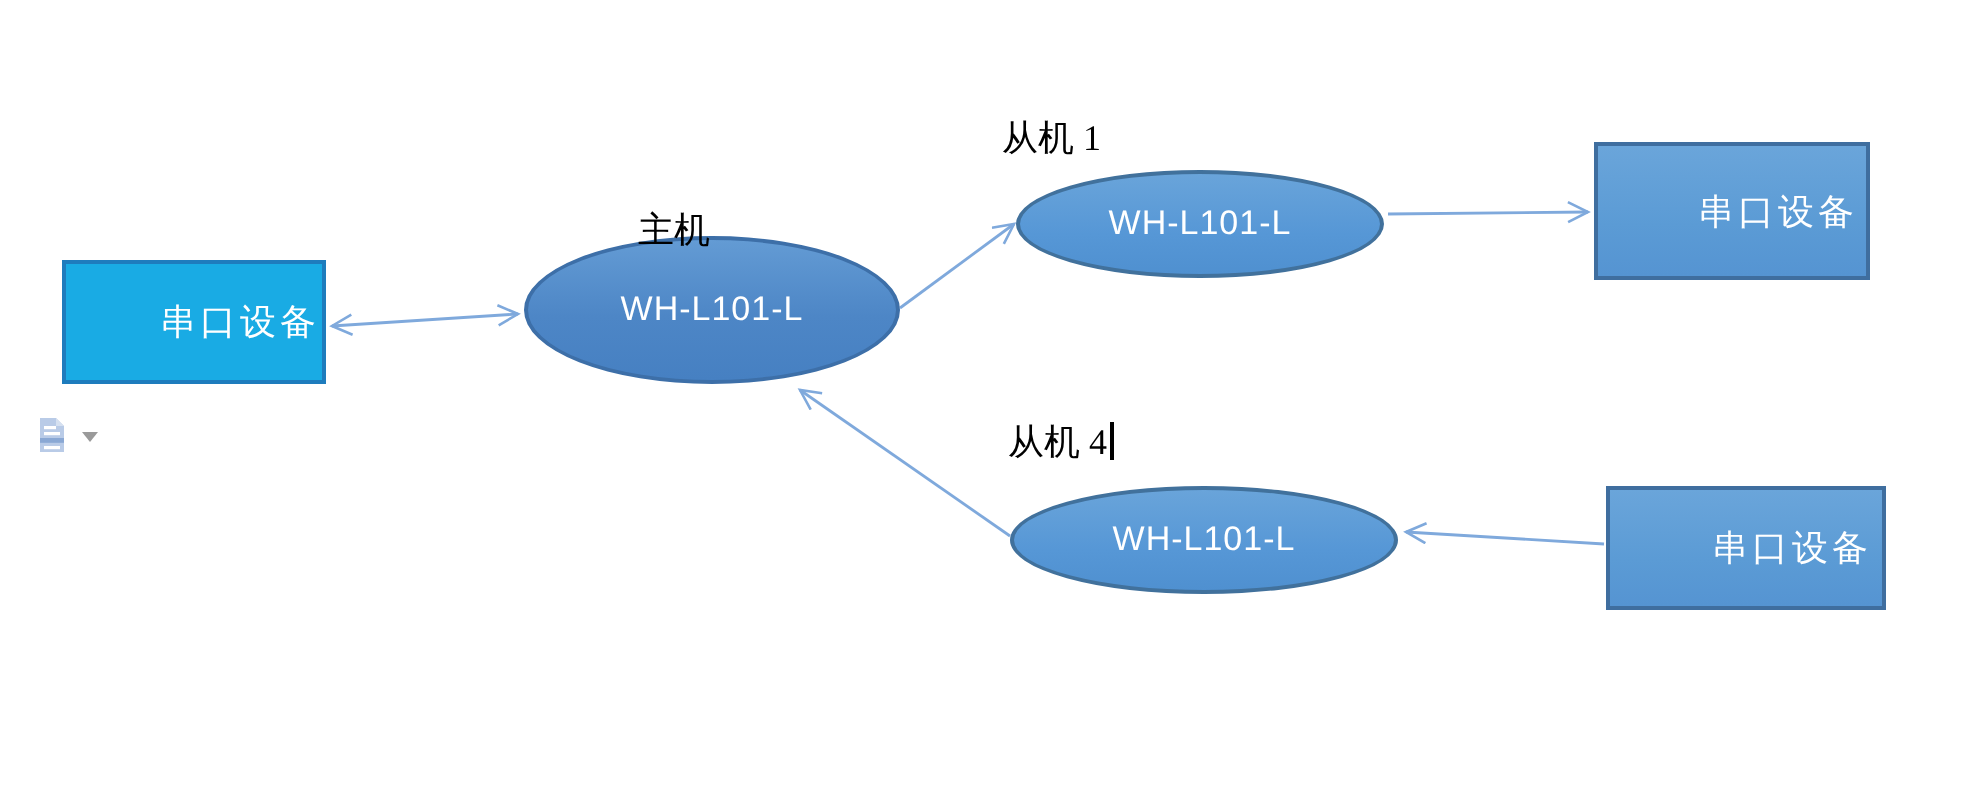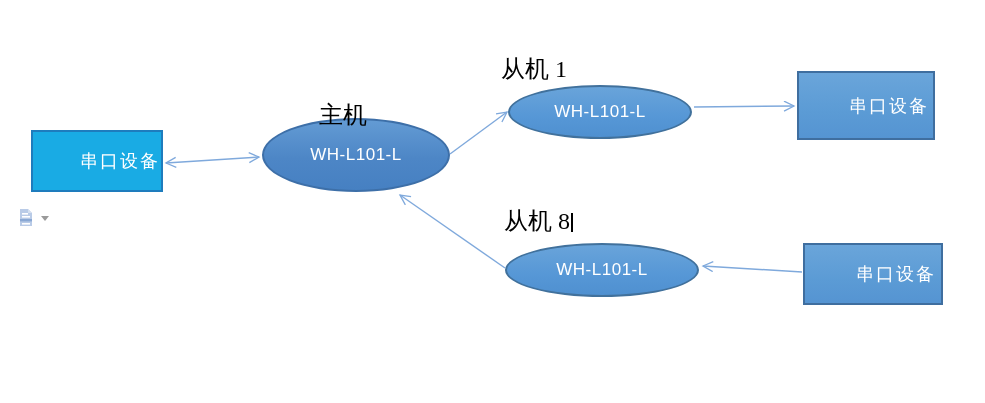--- a/index.html
+++ b/index.html
@@ -57,21 +57,21 @@
   .node-slave2{
     left:505px;top:243px;width:194px;height:54px;
     background:linear-gradient(180deg,#69a4da 0%,#5697d6 60%,#4f90d0 100%);
     border:2px solid #41719c;
   }
 
   .free-label{
     position:absolute;
     color:#000000;
     font-family:"Liberation Serif",serif;
-    font-size:24px;
+    font-size:18px;
     white-space:nowrap;
     line-height:22px;
   }
   .label-master{left:319px;top:104px;}
   .label-slave1{left:501px;top:58px;}
   .label-slave2{left:504px;top:210px;}
 
   .text-cursor{
     display:inline-block;
     width:2px;height:19px;
@@ -137,21 +137,21 @@
 
   <div class="free-label label-master">
     <span>主机</span>
   </div>
 
   <div class="free-label label-slave1">
     <span>从机 1</span>
   </div>
 
   <div class="free-label label-slave2">
-    <span>从机 8</span><span class="text-cursor"></span>
+    <span>从机 4</span><span class="text-cursor"></span>
   </div>
 
   <div class="paste-widget">
     <svg class="paste-doc-icon" width="16" height="19" viewBox="0 0 16 19" xmlns="http://www.w3.org/2000/svg">
       <path d="M2,1 h8 l4,4 v13 h-12 z" fill="#b9cbe7"></path>
       <path d="M10,1 l4,4 h-4 z" fill="#d5e0f0"></path>
       <rect x="4" y="5" width="6" height="1.6" fill="#ffffff"></rect>
       <rect x="4" y="8" width="8" height="1.6" fill="#ffffff"></rect>
       <rect x="2" y="11" width="12" height="2.4" fill="#8aa8d4"></rect>
       <rect x="4" y="15" width="8" height="1.6" fill="#ffffff"></rect>

